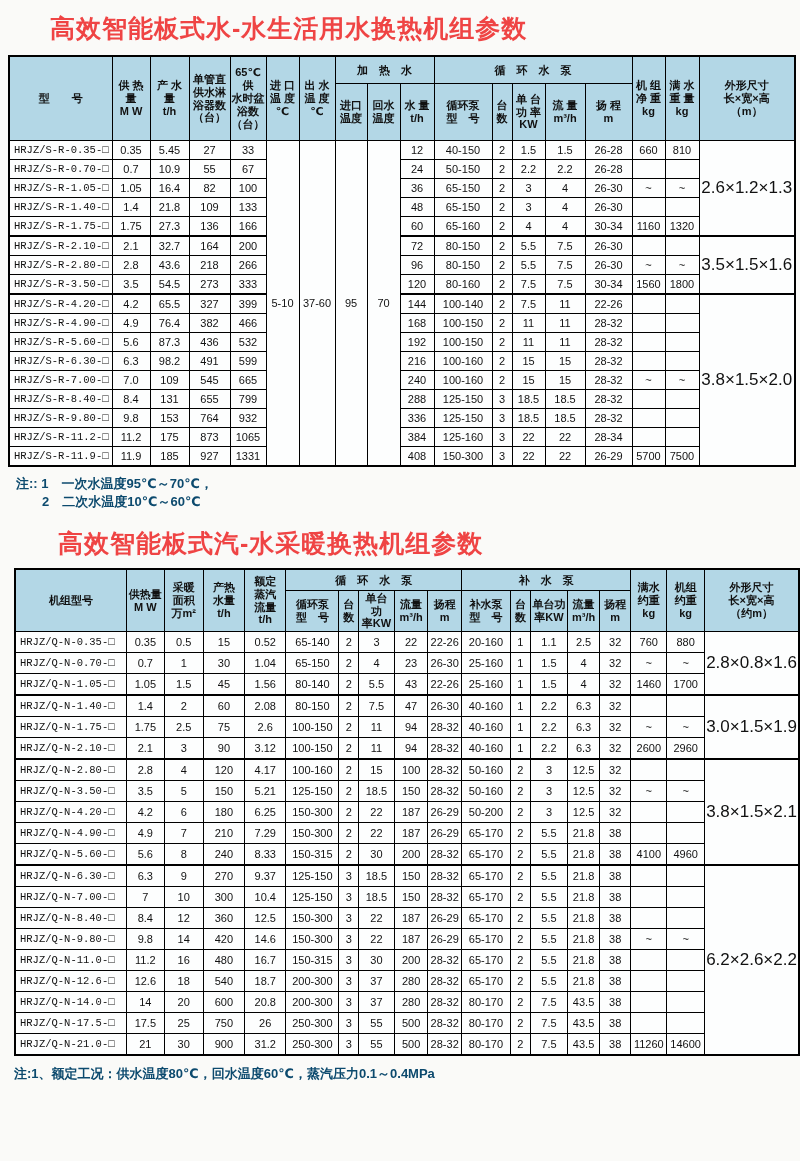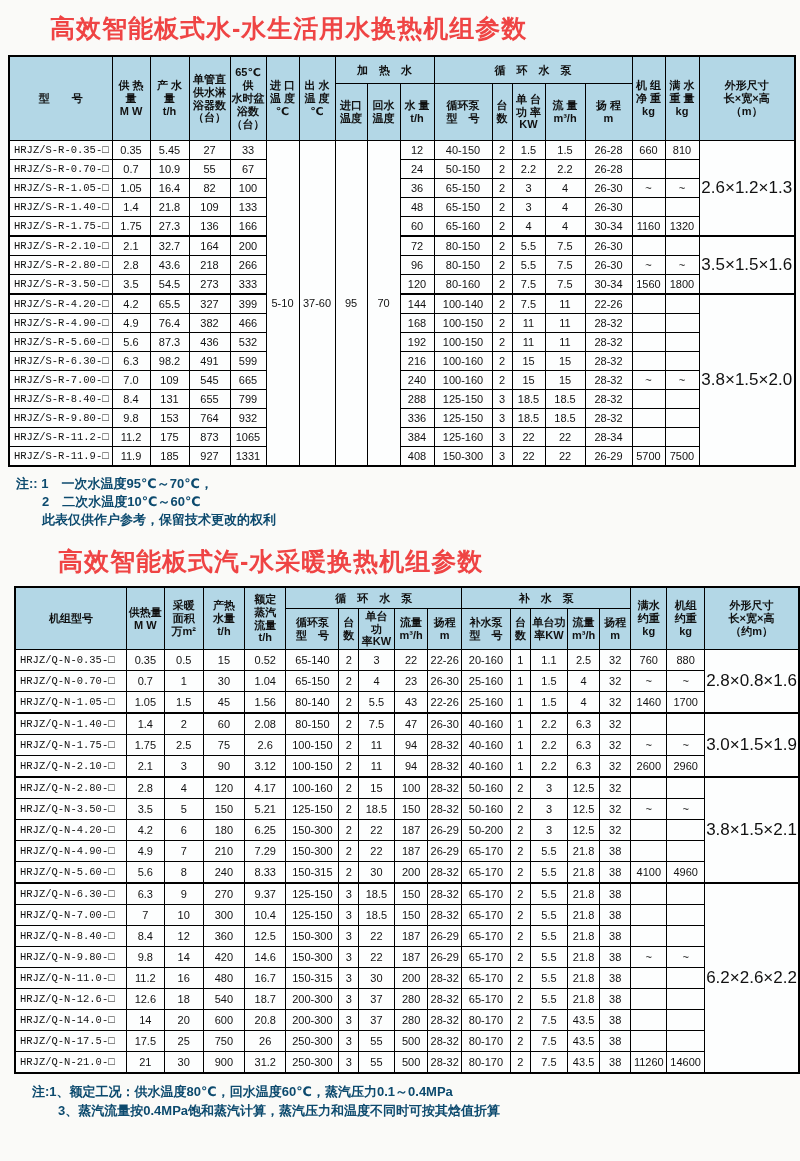--- a/index.html
+++ b/index.html
@@ -43,21 +43,21 @@
     font-family:"Liberation Mono","DejaVu Sans Mono",monospace;
     font-size:10.5px;white-space:nowrap;
   }
   td.dims{font-size:17px;line-height:1.3;}
   tr.gstart td{border-top-width:2px;}
   .notes{
     margin:8px 0 0 16px;
     font-size:13px;font-weight:bold;line-height:18px;color:#0c4a6e;
   }
   .notes div:nth-child(n+2){margin-left:26px;}
-  .notes2{margin-left:32px;line-height:19px;}
+  .notes2{margin-left:14px;line-height:19px;}
 </style>
 </head>
 <body>
 
 <div class="page">
 
   <div class="title">高效智能板式水-水生活用水换热机组参数</div>
 
   <table class="spec" id="table1">
     <colgroup>
@@ -397,21 +397,20 @@
           <td>26-29</td>
           <td>5700</td>
           <td>7500</td>
         </tr>
       </tbody>
   </table>
 
   <div class="notes">
     <div>注:: 1　一次水温度95℃～70℃，</div>
     <div>2　二次水温度10℃～60℃</div>
-    <div>此表仅供作户参考，保留技术更改的权利</div>
   </div>
 
   <div class="title title2">高效智能板式汽-水采暖换热机组参数</div>
 
   <table class="spec" id="table2">
     <colgroup>
       <col style="width:112px">
         <col style="width:38px">
         <col style="width:40px">
         <col style="width:42px">
@@ -863,16 +862,15 @@
           <td>43.5</td>
           <td>38</td>
           <td>11260</td>
           <td>14600</td>
         </tr>
       </tbody>
   </table>
 
   <div class="notes notes2">
     <div>注:1、额定工况：供水温度80℃，回水温度60℃，蒸汽压力0.1～0.4MPa</div>
-    <div>3、蒸汽流量按0.4MPa饱和蒸汽计算，蒸汽压力和温度不同时可按其焓值折算</div>
   </div>
 
 </div>
 
 </body></html>

